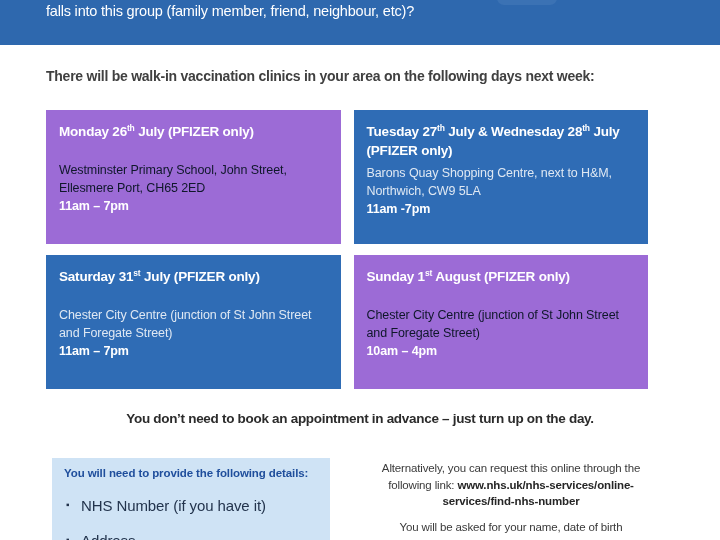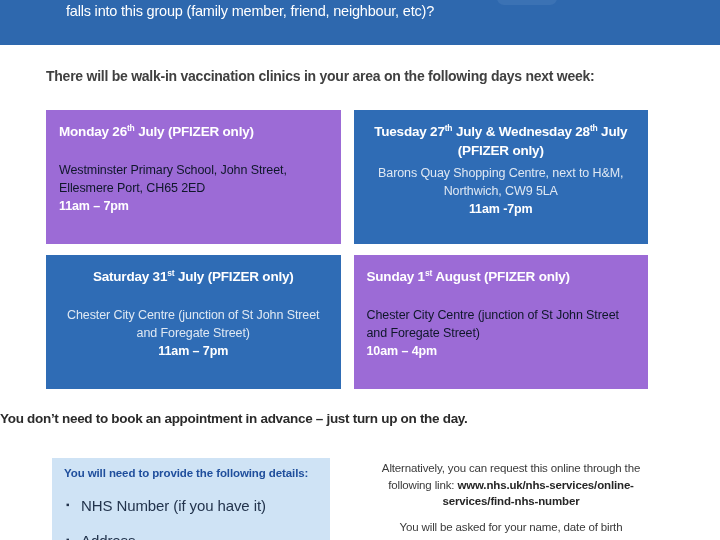--- a/index.html
+++ b/index.html
@@ -36,21 +36,20 @@
   .banner-text {
     position: absolute;
     left: 46px;
     top: 2px;
     width: 640px;
     color: #ffffff;
     font-size: 14.5px;
     line-height: 19px;
     font-weight: 400;
     letter-spacing: -0.2px;
-    margin-left: 20px;
   }
 
   
   .intro {
     position: absolute;
     left: 46px;
     top: 68px;
     width: 650px;
     color: #404040;
     font-size: 14px;
@@ -71,21 +70,21 @@
     gap: 13px;
     margin-bottom: 11px;
   }
   .card {
     width: 296px;
     box-sizing: border-box;
     padding: 12px 13px 10px 13px;
     min-height: 134px;
   }
   .card.purple { background: #9C6BD6; }
-  .card.blue   { background: #2F6CB5; text-align: center; }
+  .card.blue   { background: #2F6CB5; }
 
   .card-title {
     color: #ffffff;
     font-size: 13.5px;
     font-weight: bold;
     line-height: 19px;
     letter-spacing: -0.2px;
     margin: 0 0 4px 0;
   }
   .card-title sup {
@@ -110,20 +109,21 @@
     margin: 0;
   }
   .card.spacer-top .card-venue { margin-top: 20px; }
 
   
   .noBooking {
     position: absolute;
     left: 0;
     top: 411px;
     width: 720px;
+    text-align: center;
     color: #2b2b2b;
     font-size: 13.5px;
     font-weight: bold;
     letter-spacing: -0.3px;
   }
 
   
   .details-box {
     position: absolute;
     left: 52px;

